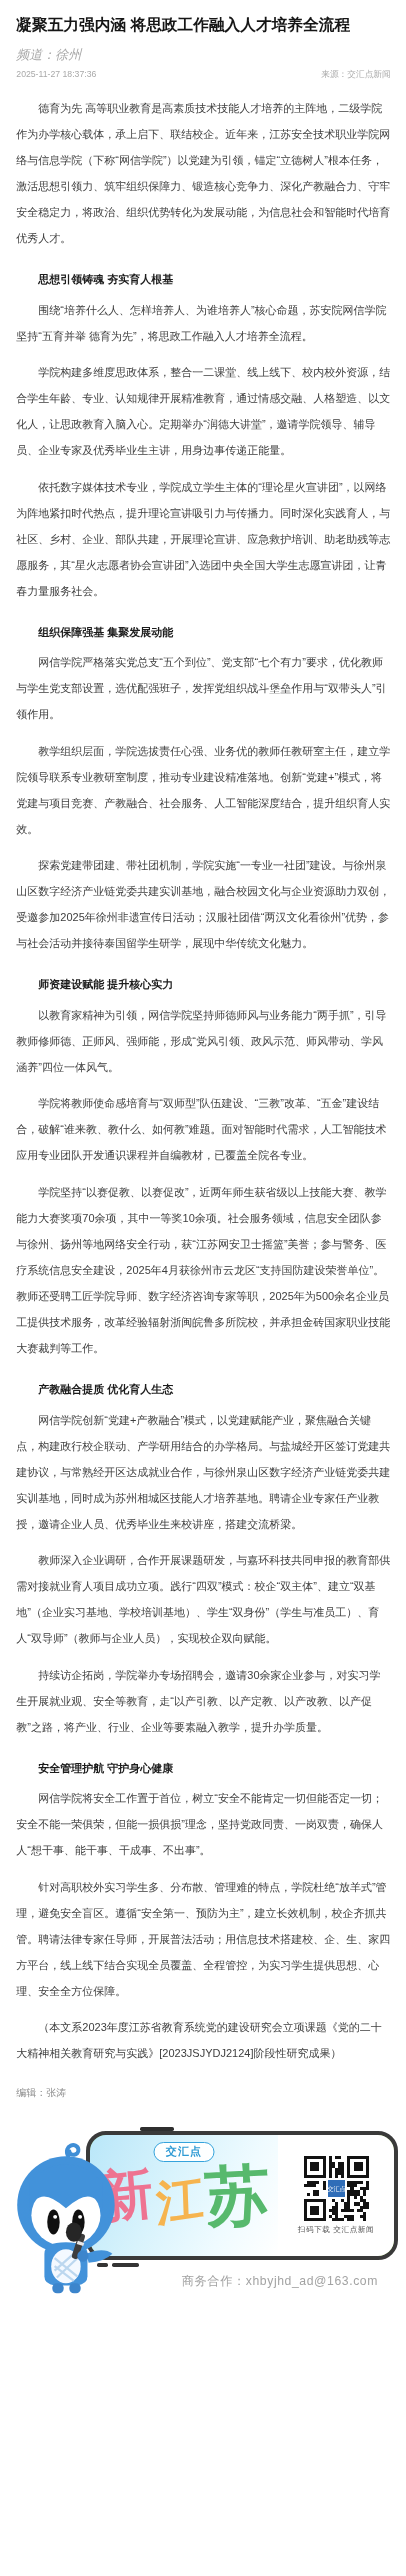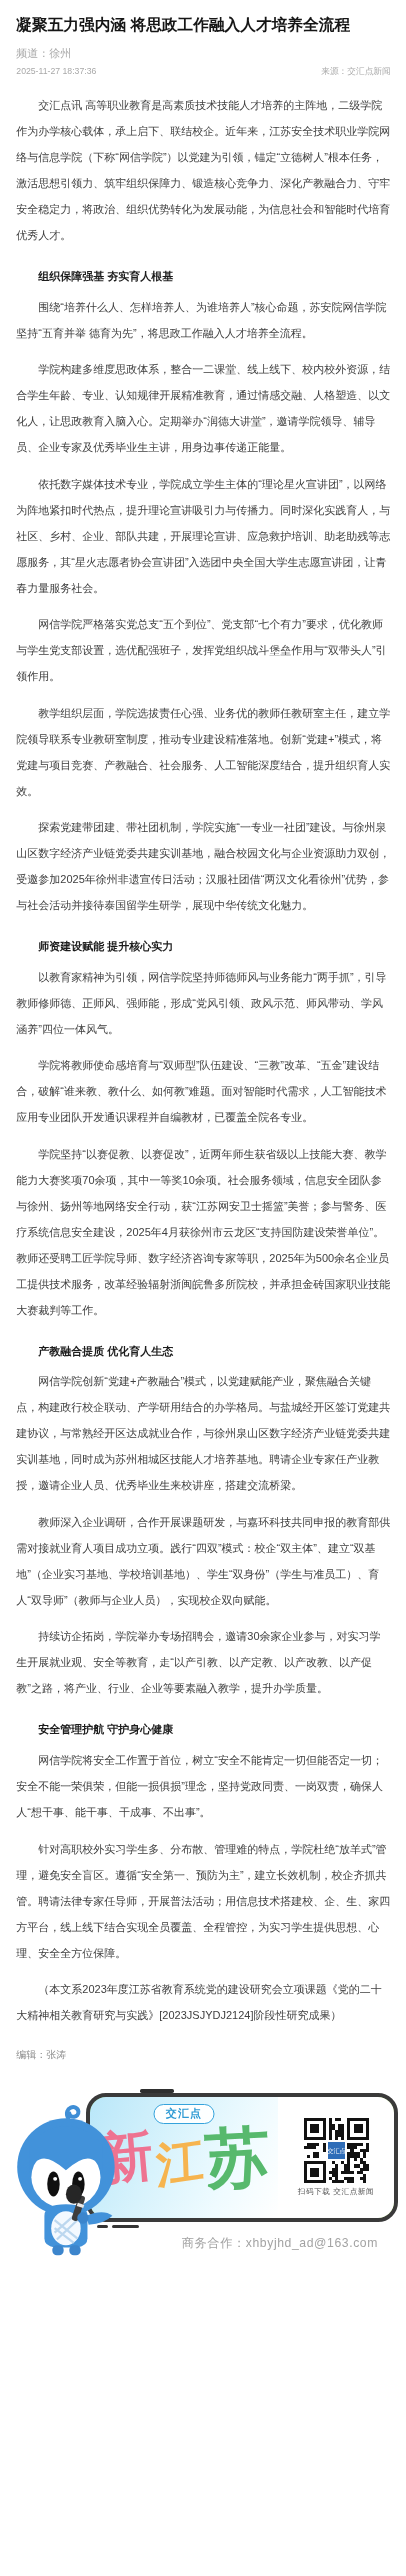--- a/index.html
+++ b/index.html
@@ -2,21 +2,21 @@
 <html style="font-size:9.3px"><head>
 <meta charset="utf-8">
 <style>
   html,body{margin:0;padding:0;background:#ffffff;}
   body{font-family:"Liberation Sans","DejaVu Sans",sans-serif;-webkit-font-smoothing:antialiased;}
   .page{width:407px;background:#fff;overflow:hidden;}
 
   
   .header{padding:14px 16.3px 0 16.3px;}
   .title{font-size:15.7px;font-weight:700;color:#161616;line-height:1.35;margin:0 0 10.5px 0;}
-  .meta-channel{font-size:11px;color:#a9a9a9;margin:0 0 5.2px 0;}
+  .meta-channel{font-size:13px;color:#a9a9a9;margin:0 0 5.2px 0;font-style:italic;}
   .meta-row{display:flex;justify-content:space-between;align-items:baseline;font-size:8.7px;color:#a9a9a9;}
 
   
   .article{padding:14px 16.3px 0 16.3px;font-size:11px;color:#3e3e3e;}
   .para{margin:0 0 10.5px 0;line-height:26px;text-indent:2em;font-weight:400;}
   .sec-heading{margin:15px 0 4.7px 0;line-height:26px;text-indent:2em;font-size:11px;font-weight:700;color:#1d1d1d;}
 
   .editor-line{padding:9.3px 16.3px 0 16.3px;font-size:10px;color:#8d8d8d;}
 
   
@@ -44,25 +44,26 @@
   <div class="header">
     <h1 class="title">凝聚五力强内涵 将思政工作融入人才培养全流程</h1>
     <div class="meta-channel">频道：徐州</div>
     <div class="meta-row">
       <span>2025-11-27 18:37:36</span>
       <span>来源：交汇点新闻</span>
     </div>
   </div>
 
   <div class="article">
-    <p class="para">交汇点讯 高等职业教育是高素质技术技能人才培养的主阵地，二级学院作为办学核心载体，承上启下、联结校企。近年来，江苏安全技术职业学院网络与信息学院（下称“网信学院”）以党建为引领，锚定“立德树人”根本任务，激活思想引领力、筑牢组织保障力、锻造核心竞争力、深化产教融合力、守牢安全稳定力，将政治、组织优势转化为发展动能，为信息社会和智能时代培育优秀人才。</p>
-    <h2 class="sec-heading">组织保障强基 夯实育人根基</h2>
+    <p class="para">德育为先 高等职业教育是高素质技术技能人才培养的主阵地，二级学院作为办学核心载体，承上启下、联结校企。近年来，江苏安全技术职业学院网络与信息学院（下称“网信学院”）以党建为引领，锚定“立德树人”根本任务，激活思想引领力、筑牢组织保障力、锻造核心竞争力、深化产教融合力、守牢安全稳定力，将政治、组织优势转化为发展动能，为信息社会和智能时代培育优秀人才。</p>
+    <h2 class="sec-heading">思想引领铸魂 夯实育人根基</h2>
     <p class="para">围绕“培养什么人、怎样培养人、为谁培养人”核心命题，苏安院网信学院坚持“五育并举 德育为先”，将思政工作融入人才培养全流程。</p>
     <p class="para">学院构建多维度思政体系，整合一二课堂、线上线下、校内校外资源，结合学生年龄、专业、认知规律开展精准教育，通过情感交融、人格塑造、以文化人，让思政教育入脑入心。定期举办“润德大讲堂”，邀请学院领导、辅导员、企业专家及优秀毕业生主讲，用身边事传递正能量。</p>
     <p class="para">依托数字媒体技术专业，学院成立学生主体的“理论星火宣讲团”，以网络为阵地紧扣时代热点，提升理论宣讲吸引力与传播力。同时深化实践育人，与社区、乡村、企业、部队共建，开展理论宣讲、应急救护培训、助老助残等志愿服务，其“星火志愿者协会宣讲团”入选团中央全国大学生志愿宣讲团，让青春力量服务社会。</p>
+    <h2 class="sec-heading">组织保障强基 集聚发展动能</h2>
     <p class="para">网信学院严格落实党总支“五个到位”、党支部“七个有力”要求，优化教师与学生党支部设置，选优配强班子，发挥党组织战斗堡垒作用与“双带头人”引领作用。</p>
     <p class="para">教学组织层面，学院选拔责任心强、业务优的教师任教研室主任，建立学院领导联系专业教研室制度，推动专业建设精准落地。创新“党建+”模式，将党建与项目竞赛、产教融合、社会服务、人工智能深度结合，提升组织育人实效。</p>
     <p class="para">探索党建带团建、带社团机制，学院实施“一专业一社团”建设。与徐州泉山区数字经济产业链党委共建实训基地，融合校园文化与企业资源助力双创，受邀参加2025年徐州非遗宣传日活动；汉服社团借“两汉文化看徐州”优势，参与社会活动并接待泰国留学生研学，展现中华传统文化魅力。</p>
     <h2 class="sec-heading">师资建设赋能 提升核心实力</h2>
     <p class="para">以教育家精神为引领，网信学院坚持师德师风与业务能力“两手抓”，引导教师修师德、正师风、强师能，形成“党风引领、政风示范、师风带动、学风涵养”四位一体风气。</p>
     <p class="para">学院将教师使命感培育与“双师型”队伍建设、“三教”改革、“五金”建设结合，破解“谁来教、教什么、如何教”难题。面对智能时代需求，人工智能技术应用专业团队开发通识课程并自编教材，已覆盖全院各专业。</p>
     <p class="para">学院坚持“以赛促教、以赛促改”，近两年师生获省级以上技能大赛、教学能力大赛奖项70余项，其中一等奖10余项。社会服务领域，信息安全团队参与徐州、扬州等地网络安全行动，获“江苏网安卫士摇篮”美誉；参与警务、医疗系统信息安全建设，2025年4月获徐州市云龙区“支持国防建设荣誉单位”。教师还受聘工匠学院导师、数字经济咨询专家等职，2025年为500余名企业员工提供技术服务，改革经验辐射浙闽皖鲁多所院校，并承担金砖国家职业技能大赛裁判等工作。</p>
     <h2 class="sec-heading">产教融合提质 优化育人生态</h2>
     <p class="para">网信学院创新“党建+产教融合”模式，以党建赋能产业，聚焦融合关键点，构建政行校企联动、产学研用结合的办学格局。与盐城经开区签订党建共建协议，与常熟经开区达成就业合作，与徐州泉山区数字经济产业链党委共建实训基地，同时成为苏州相城区技能人才培养基地。聘请企业专家任产业教授，邀请企业人员、优秀毕业生来校讲座，搭建交流桥梁。</p>
     <p class="para">教师深入企业调研，合作开展课题研发，与嘉环科技共同申报的教育部供需对接就业育人项目成功立项。践行“四双”模式：校企“双主体”、建立“双基地”（企业实习基地、学校培训基地）、学生“双身份”（学生与准员工）、育人“双导师”（教师与企业人员），实现校企双向赋能。</p>

